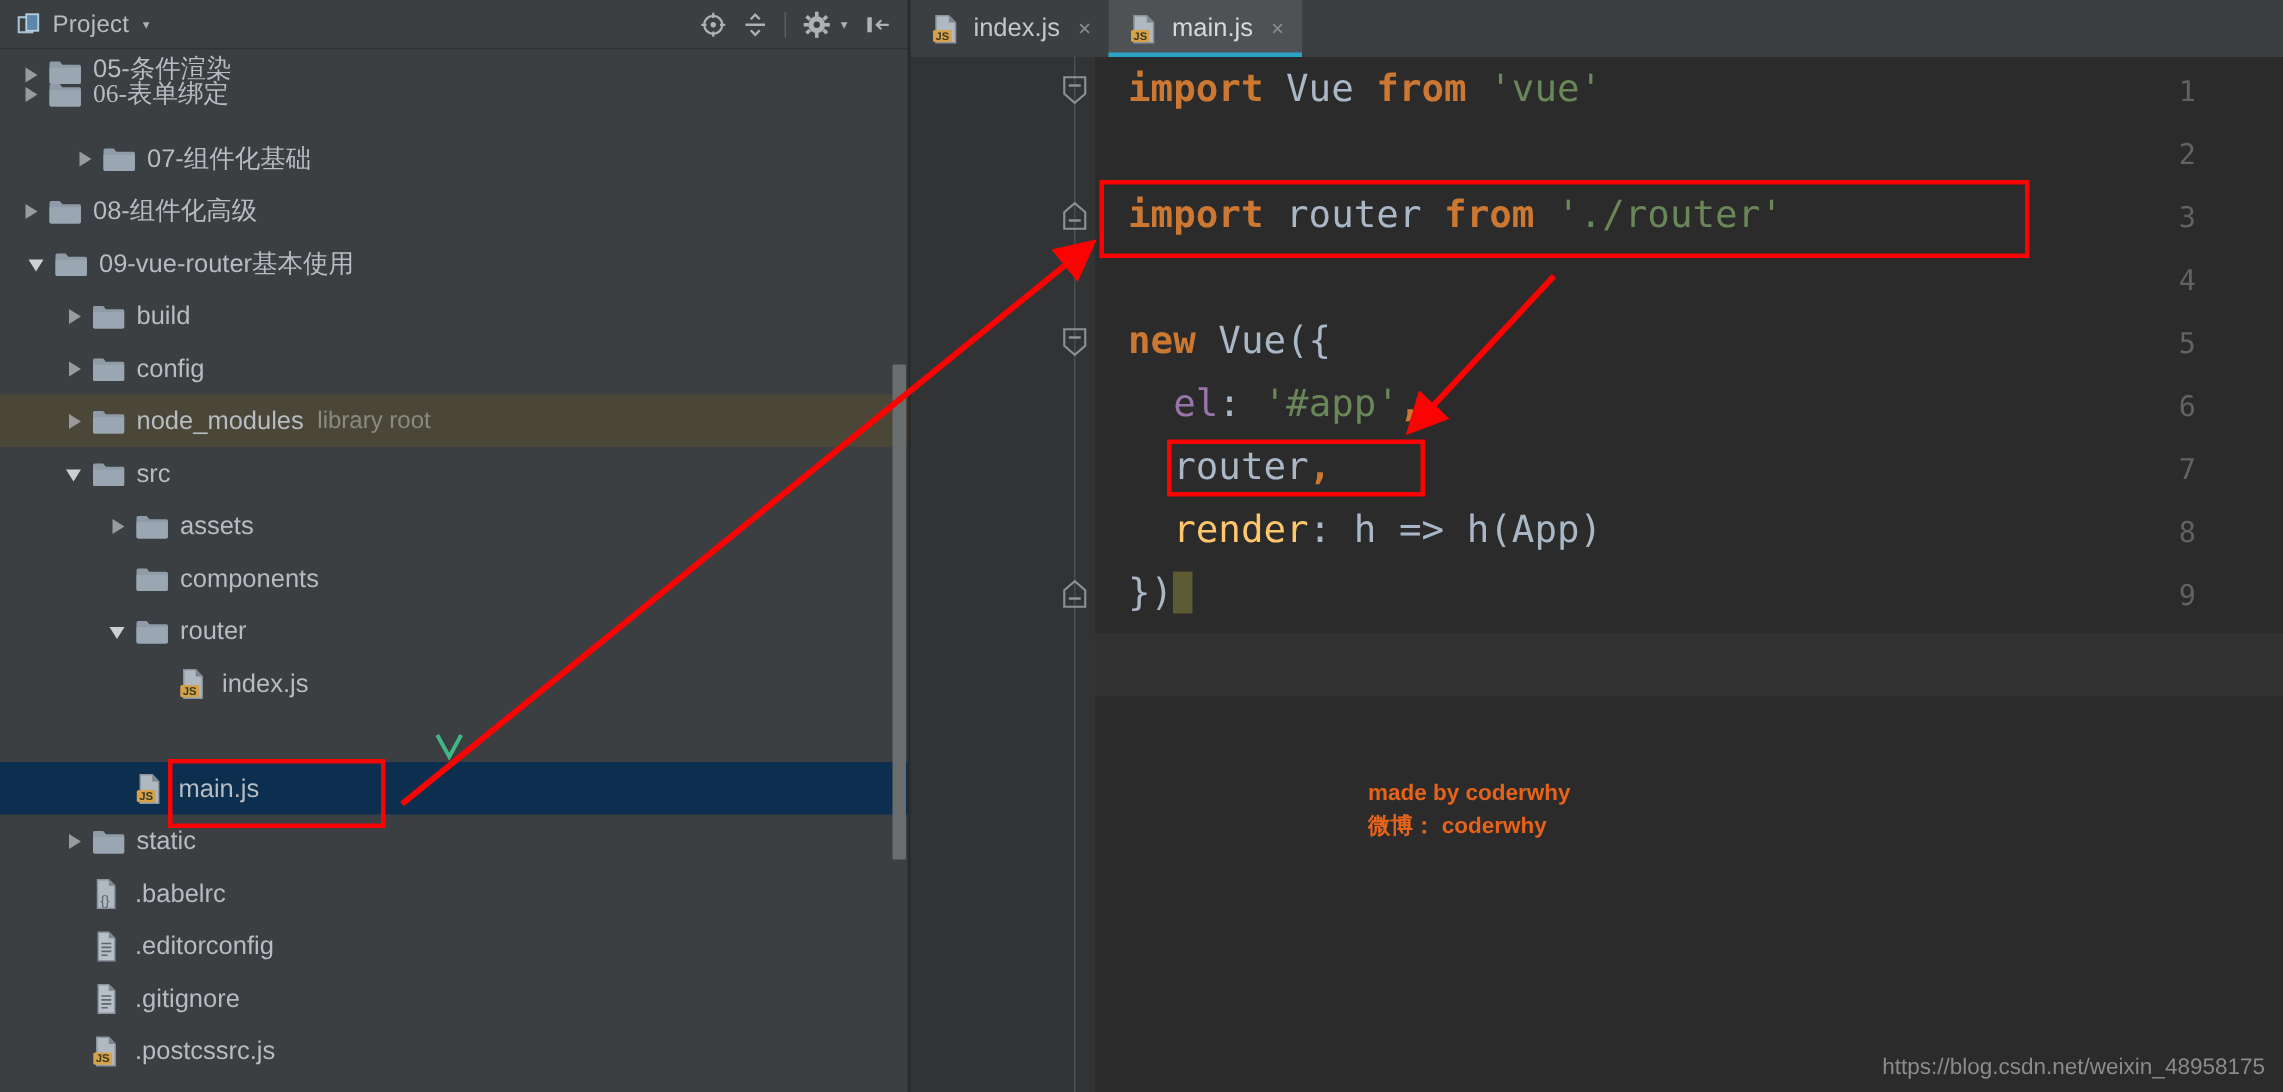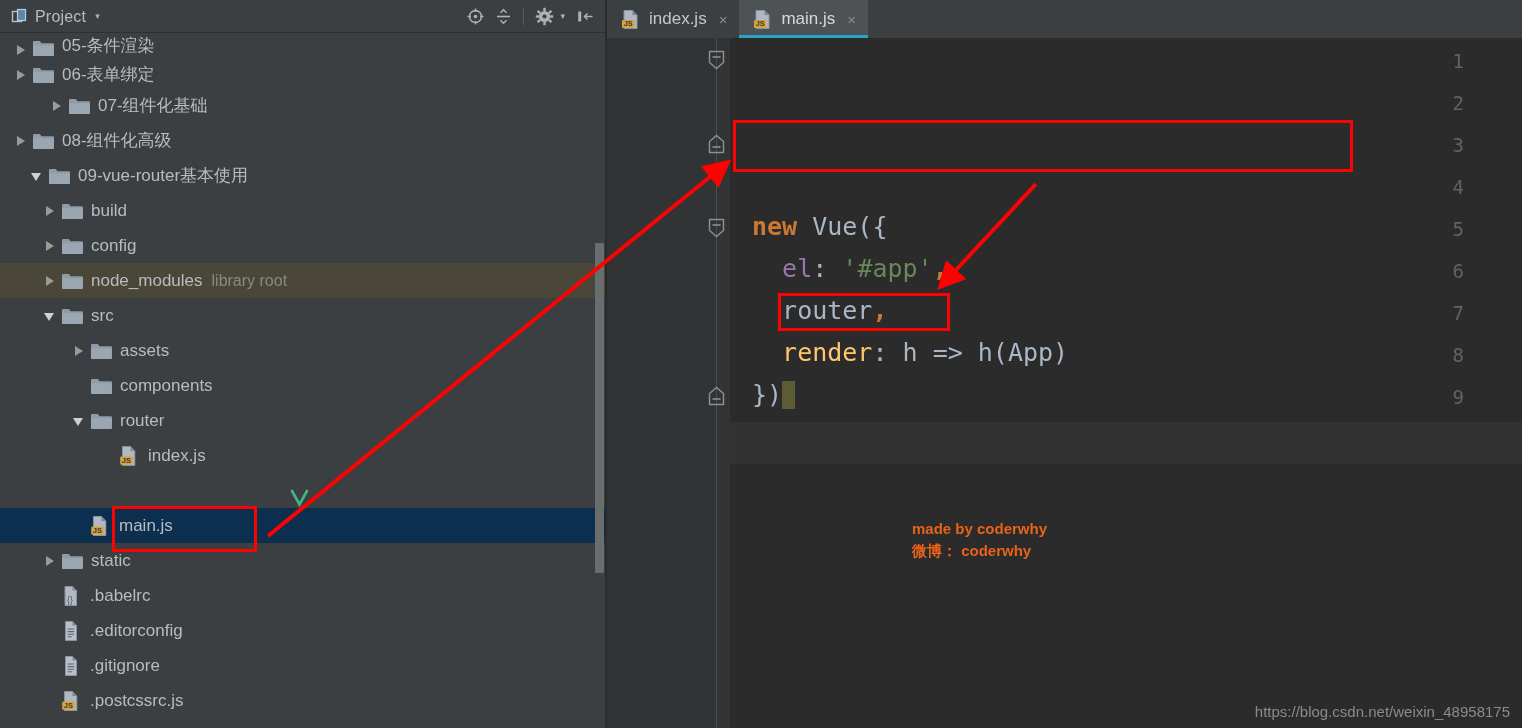--- a/index.html
+++ b/index.html
@@ -339,21 +339,21 @@
             <div style="width: 14px; flex: 0 0 auto;"></div>
             <span class="arrow closed"></span>
             <span class="ficon">
               <svg width="22" height="18" viewBox="0 0 22 18">
                 <path d="M1 3.2a1.2 1.2 0 0 1 1.2-1.2h5.6l1.8 2.2h11.2a1.2 1.2 0 0 1 1.2 1.2v10.4a1.2 1.2 0 0 1-1.2 1.2H2.2A1.2 1.2 0 0 1 1 15.8z" fill="#8f9ba6"></path>
                 <path d="M1 6.2h20.8v9.6a1.2 1.2 0 0 1-1.2 1.2H2.2A1.2 1.2 0 0 1 1 15.8z" fill="#9aa7b2"></path>
               </svg>
             </span>
             <span class="label">05-条件渲染</span>
           </div>
-          <div class="row" style="position: absolute; left: 0px; right: 0px; top: 24px;">
+          <div class="row" style="position: absolute; left: 0px; right: 0px; top: 12px; font-family: Liberation Serif, serif;">
             <div style="width: 14px; flex: 0 0 auto;"></div>
             <span class="arrow closed"></span>
             <span class="ficon">
               <svg width="22" height="18" viewBox="0 0 22 18">
                 <path d="M1 3.2a1.2 1.2 0 0 1 1.2-1.2h5.6l1.8 2.2h11.2a1.2 1.2 0 0 1 1.2 1.2v10.4a1.2 1.2 0 0 1-1.2 1.2H2.2A1.2 1.2 0 0 1 1 15.8z" fill="#8f9ba6"></path>
                 <path d="M1 6.2h20.8v9.6a1.2 1.2 0 0 1-1.2 1.2H2.2A1.2 1.2 0 0 1 1 15.8z" fill="#9aa7b2"></path>
               </svg>
             </span>
             <span class="label">06-表单绑定</span>
           </div>
@@ -372,21 +372,21 @@
             <div style="width: 14px; flex: 0 0 auto;"></div>
             <span class="arrow closed"></span>
             <span class="ficon">
               <svg width="22" height="18" viewBox="0 0 22 18">
                 <path d="M1 3.2a1.2 1.2 0 0 1 1.2-1.2h5.6l1.8 2.2h11.2a1.2 1.2 0 0 1 1.2 1.2v10.4a1.2 1.2 0 0 1-1.2 1.2H2.2A1.2 1.2 0 0 1 1 15.8z" fill="#8f9ba6"></path>
                 <path d="M1 6.2h20.8v9.6a1.2 1.2 0 0 1-1.2 1.2H2.2A1.2 1.2 0 0 1 1 15.8z" fill="#9aa7b2"></path>
               </svg>
             </span>
             <span class="label">08-组件化高级</span>
           </div>
-          <div class="row" style="position: absolute; left: 16px; right: 0px; top: 125px; text-align: center;">
+          <div class="row" style="position: absolute; left: 4px; right: 0px; top: 125px; text-align: center;">
             <div style="width: 14px; flex: 0 0 auto;"></div>
             <span class="arrow open"></span>
             <span class="ficon">
               <svg width="22" height="18" viewBox="0 0 22 18">
                 <path d="M1 3.2a1.2 1.2 0 0 1 1.2-1.2h5.6l1.8 2.2h11.2a1.2 1.2 0 0 1 1.2 1.2v10.4a1.2 1.2 0 0 1-1.2 1.2H2.2A1.2 1.2 0 0 1 1 15.8z" fill="#8f9ba6"></path>
                 <path d="M1 6.2h20.8v9.6a1.2 1.2 0 0 1-1.2 1.2H2.2A1.2 1.2 0 0 1 1 15.8z" fill="#9aa7b2"></path>
               </svg>
             </span>
             <span class="label">09-vue-router基本使用</span>
           </div>
@@ -629,20 +629,22 @@
           <div style="position: absolute; left: 100px; top: 179px;"><svg width="19" height="22" viewBox="0 0 19 22">
               <path d="M2.5 2.5h14v11l-7 6-7-6z" fill="none" stroke="#8d9194" stroke-width="1.4"></path>
               <path d="M5.5 8h8" stroke="#8d9194" stroke-width="1.6"></path>
             </svg></div>
           <div style="position: absolute; left: 100px; top: 347px;"><svg width="19" height="22" viewBox="0 0 19 22">
               <path d="M2.5 19.5h14v-11l-7-6-7 6z" fill="none" stroke="#8d9194" stroke-width="1.4"></path>
               <path d="M5.5 14h8" stroke="#8d9194" stroke-width="1.6"></path>
             </svg></div>
         </div>
       <div class="code-lines" id="code-lines">
+          <div class="cline" style="top: 6px;"><span class="kw">import</span><span class="id"> Vue </span><span class="kw">from</span><span class="id"> </span><span class="str">'vue'</span></div>
+          <div class="cline" style="top: 90px;"><span class="kw">import</span><span class="id"> router </span><span class="kw">from</span><span class="id"> </span><span class="str">'./router'</span></div>
           <div class="cline" style="top: 132px;"></div>
           <div class="cline" style="top: 174px;"><span class="kw">new</span><span class="id"> Vue({</span></div>
           <div class="cline" style="top: 216px;"><span class="fld">  el</span><span class="pun">: </span><span class="str">'#app'</span><span class="kw">,</span></div>
           <div class="cline" style="top: 258px;"><span class="id">  router</span><span class="kw">,</span></div>
           <div class="cline" style="top: 300px;"><span class="fn">  render</span><span class="id">: h =&gt; h(App)</span></div>
           <div class="cline" style="top: 342px;"><span class="id">})</span><span class="cursor-blk"></span></div>
           <div class="caret-line" style="top: 384px;"></div>
           <div class="cline" style="top: 384px;"></div>
         </div>
 

